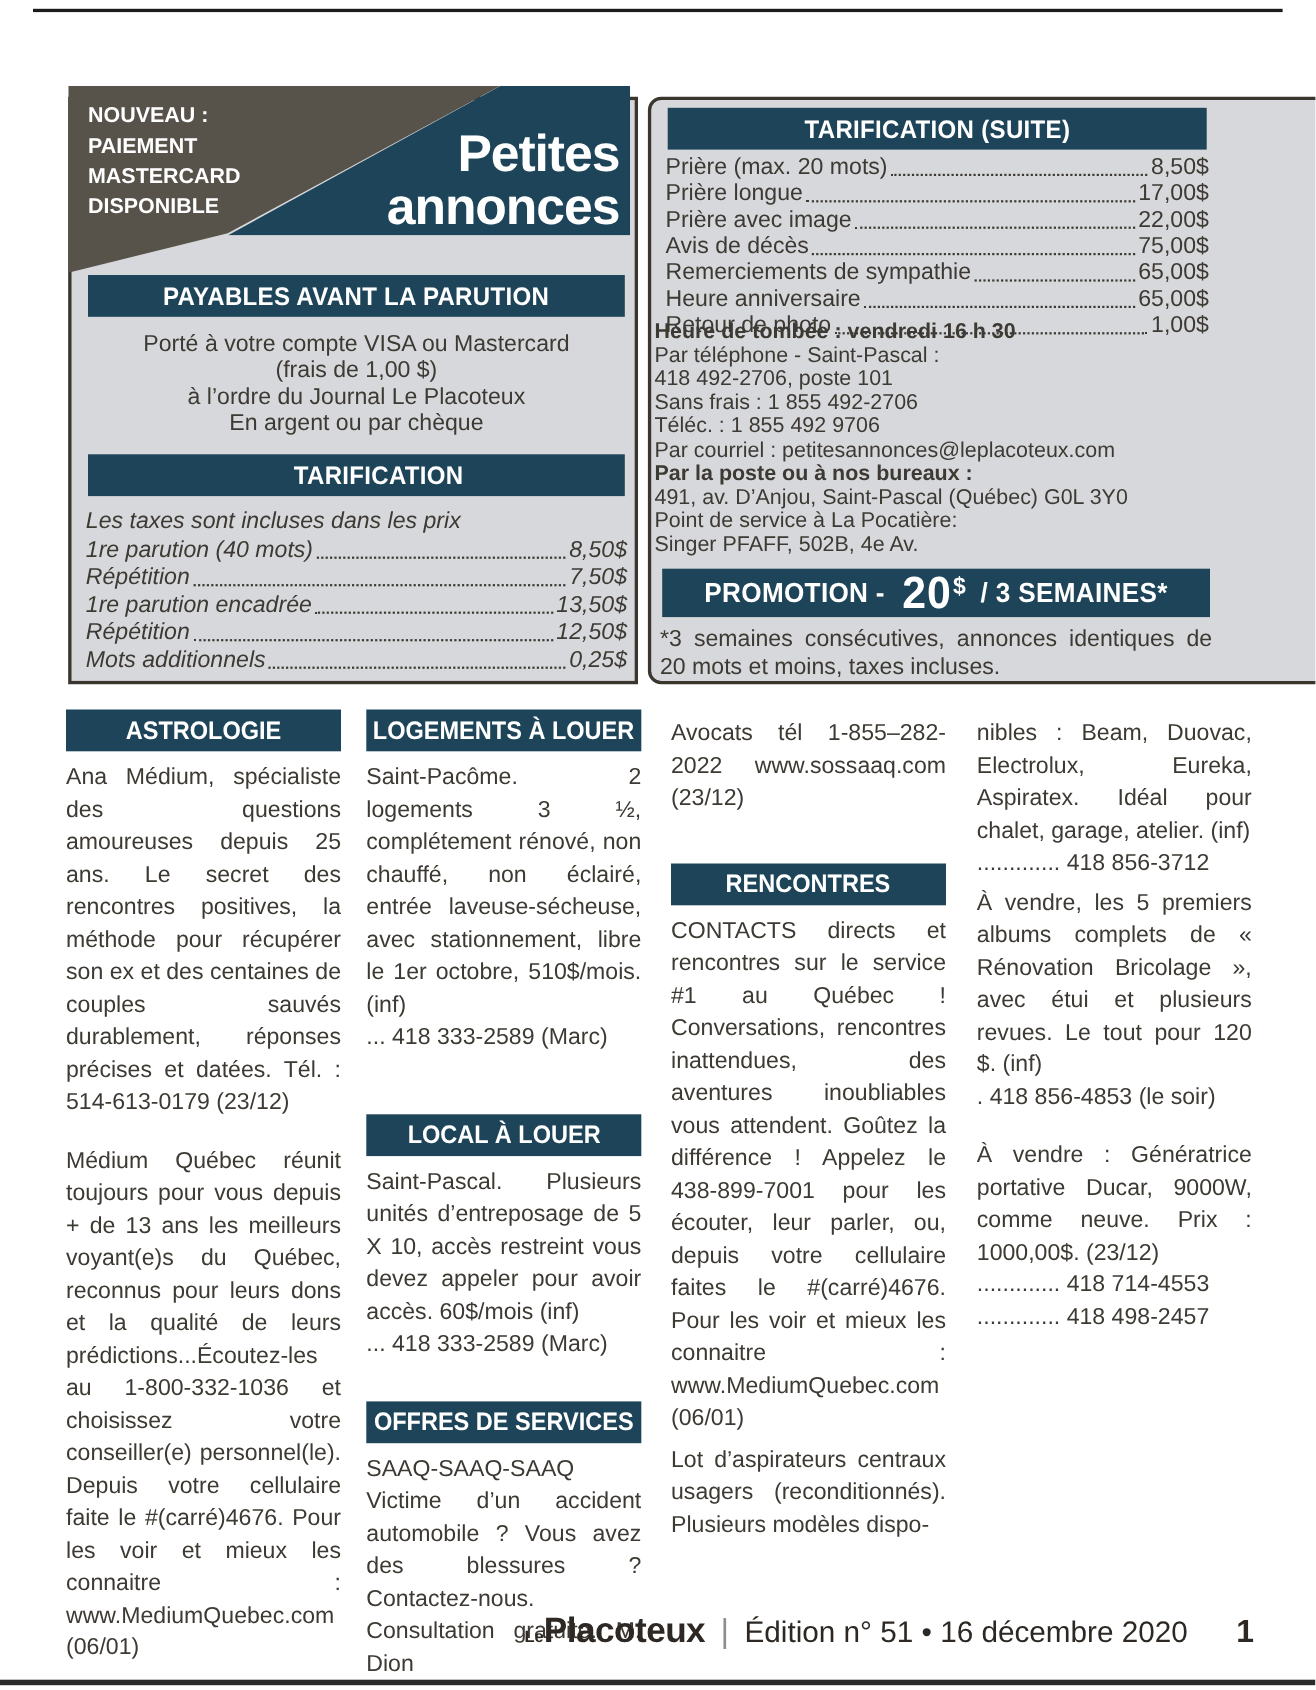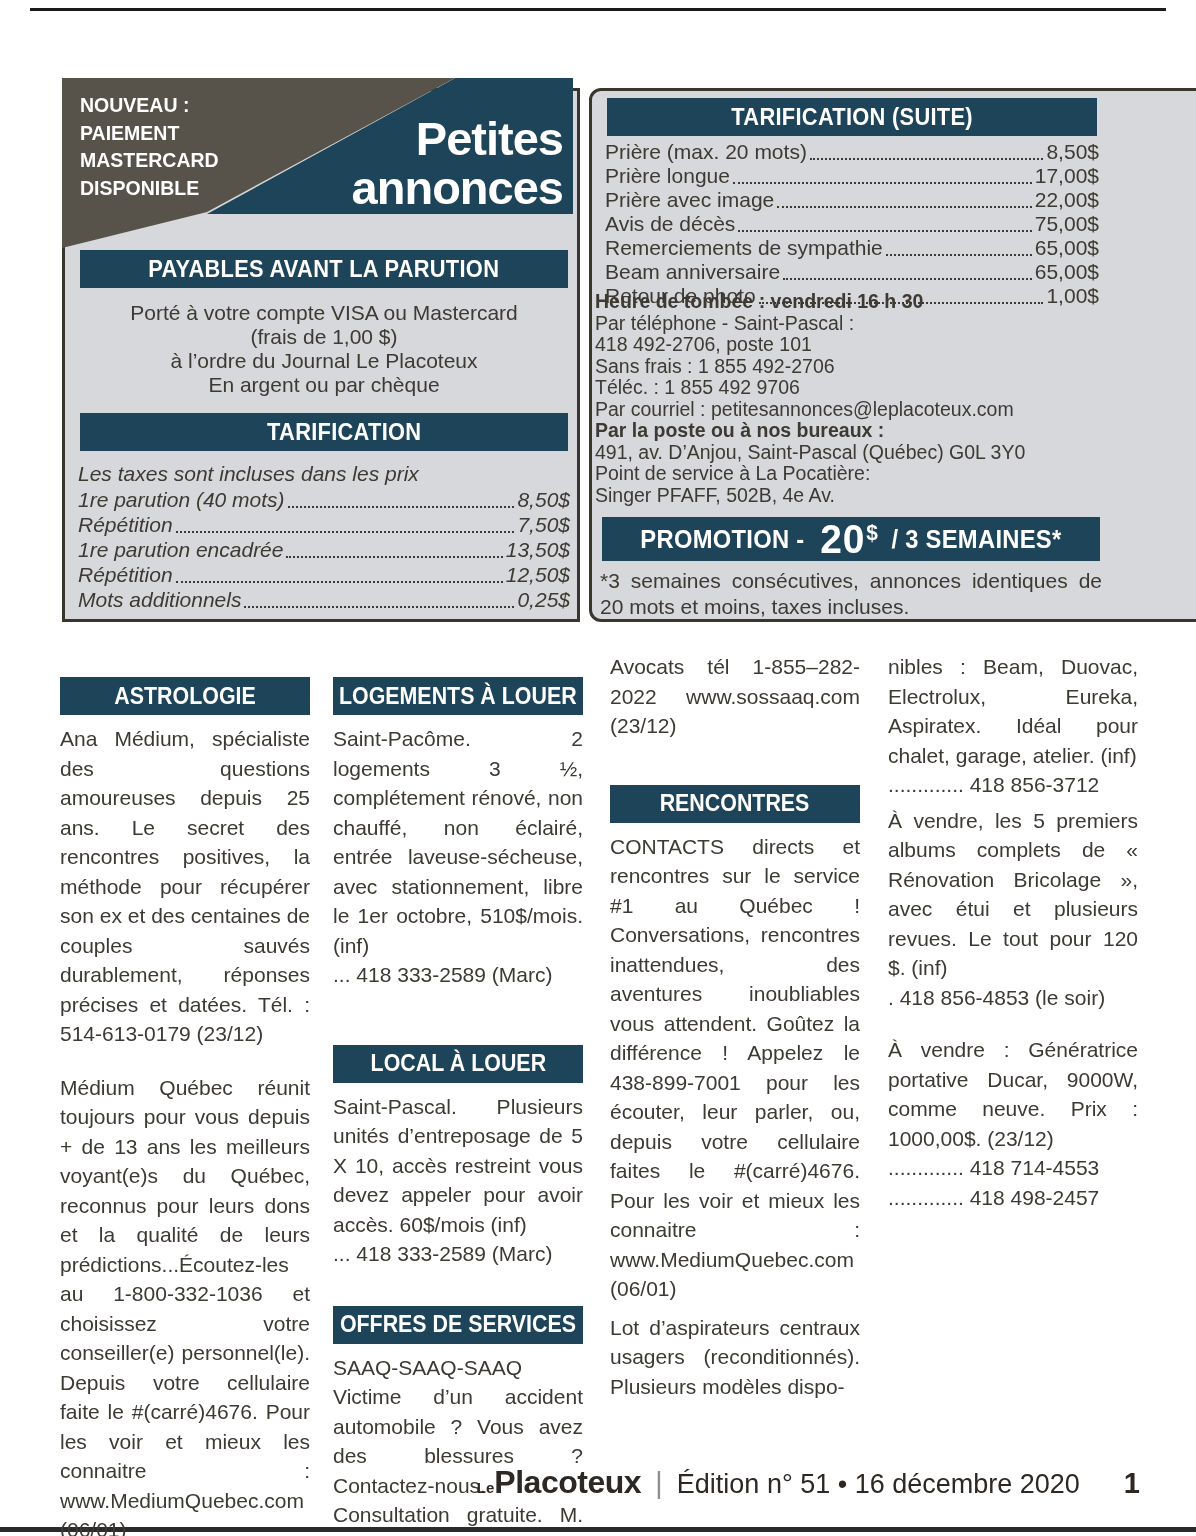--- a/index.html
+++ b/index.html
@@ -51,21 +51,21 @@
   .promo-bar .pfx, .promo-bar .sfx { font-weight:700; font-size:25px; letter-spacing:.3px; }
   .promo-bar .amt { font-weight:700; font-size:41px; letter-spacing:1px; margin-left:10px; line-height:1; }
   .promo-bar .cur { font-weight:700; font-size:22px; align-self:flex-start; margin-top:3px; }
   .promo-bar .sfx { margin-left:8px; }
   .promo-note { position:absolute; left:8px; top:477px; width:502px; font-size:21px; line-height:26px;
                 text-align:justify; color:#3d3933; }
 
   
   .col { position:absolute; top:645px; width:250px; }
   .col1 { left:60px; } .col2 { left:333px; } .col3 { left:610px; } .col4 { left:888px; }
-  .col-header { height:38px; background:#1d4458; color:#fff; display:flex; align-items:center; justify-content:center;margin-top:32px; }
+  .col-header { height:38px; background:#1d4458; color:#fff; display:flex; align-items:center; justify-content:center; }
   .col-header span { font-weight:700; font-size:23px; transform:scaleX(.93); white-space:nowrap; }
   .ad { font-size:21px; line-height:29.5px; color:#3d3933; }
   .ad.just { text-align:justify; hyphens:auto; -webkit-hyphens:auto; }
   .ad.line { text-align:left; white-space:nowrap; }
 
   
   .footer { position:absolute; right:56px; top:1464px; display:flex; align-items:baseline; color:#2d2823; }
   .logo-le { font-size:15px; font-weight:700; }
   .logo-main { font-size:32px; font-weight:700; letter-spacing:-.5px; }
   .footer .sep { color:#8f8f8f; font-size:30px; font-weight:400; margin:0 14px; }
@@ -159,21 +159,21 @@
           <span>Avis de décès</span>
           <span class="leader"></span>
           <span>75,00$</span>
         </div>
       <div class="price-row">
           <span>Remerciements de sympathie</span>
           <span class="leader"></span>
           <span>65,00$</span>
         </div>
       <div class="price-row">
-          <span>Beam anniversaire</span>
+          <span>Heure anniversaire</span>
           <span class="leader"></span>
           <span>65,00$</span>
         </div>
       <div class="price-row">
           <span>Retour de photo</span>
           <span class="leader"></span>
           <span>1,00$</span>
         </div>
     </div>
     <div class="contact">

